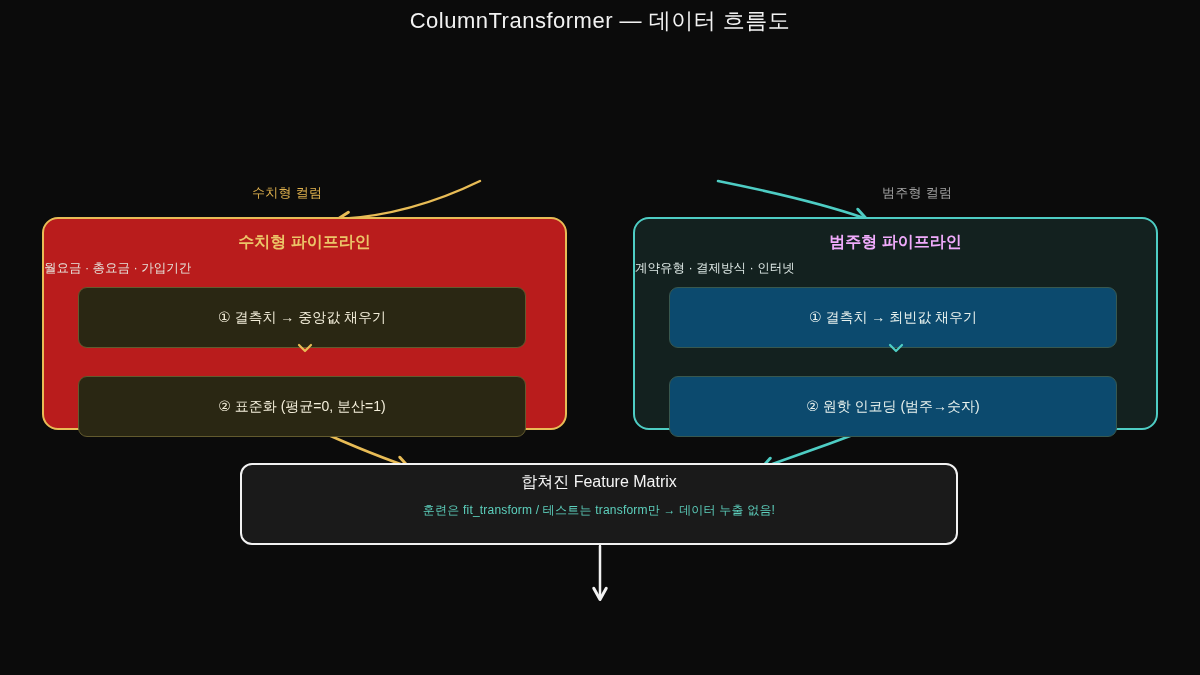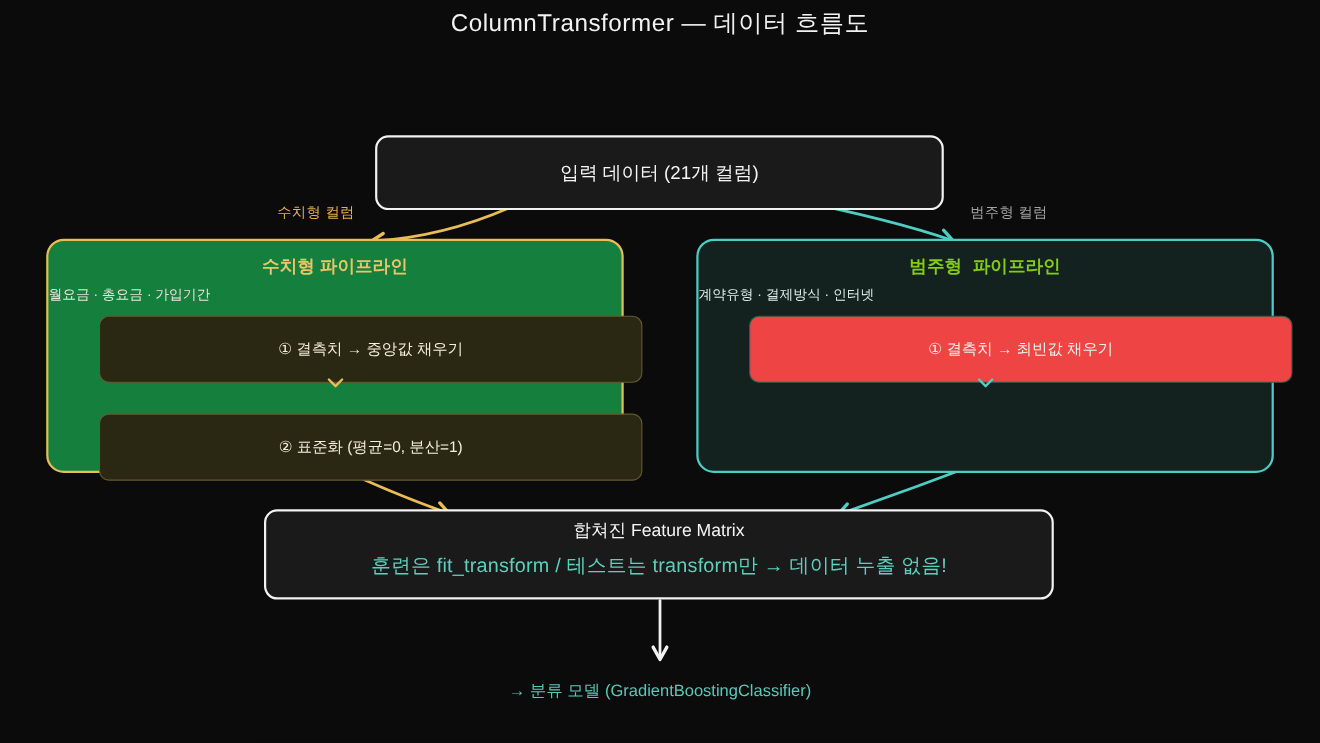--- a/index.html
+++ b/index.html
@@ -34,64 +34,64 @@
     position: absolute; font-size: 13px; letter-spacing: 0.3px;
   }
   .branch-label.numeric { left: 252px; top: 184px; color: #e3b44f; text-align: center; }
   .branch-label.categorical { left: 882px; top: 184px; color: #a3a3a3; }
 
   .pipeline-panel {
     position: absolute; top: 217px; width: 525px; height: 213px;
     border-radius: 16px;
   }
   .pipeline-panel.numeric {
-    left: 42px; background: #15803d; border: 2.5px solid #e8bc56;
+    left: 42px; background: #b91c1c; border: 2.5px solid #e8bc56;
   }
   .pipeline-panel.categorical {
     left: 633px; background: #13211f; border: 2.5px solid #4ecdc4;
   }
   .pipeline-title {
     position: absolute; top: 13px; left: 0; width: 100%;
     text-align: center; font-size: 16px; font-weight: 600;
   }
   .pipeline-panel.numeric .pipeline-title { color: #ecc468; }
-  .pipeline-panel.categorical .pipeline-title { color: #84cc16; font-family: Liberation Mono, monospace; }
+  .pipeline-panel.categorical .pipeline-title { color: #f0abfc; }
   .pipeline-subtitle {
     position: absolute; top: 41px; left: 0; width: 100%;
     text-align: left; font-size: 12.5px; color: #e6e4dc;
   }
   .pipeline-panel.categorical .pipeline-subtitle { color: #dfeae7; }
 
   .step-box {
-    position: absolute; left: 46px; width: 494px; height: 61px;
+    position: absolute; left: 34px; width: 448px; height: 61px;
     border-radius: 9px; display: flex; align-items: center; justify-content: center;
     font-size: 14px;
   }
   .step-1 { top: 68px; }
   .step-2 { top: 133px; margin-top: 24px; }
   .pipeline-panel.numeric .step-box {
     background: #2a2713; border: 1px solid #625a2e; color: #f3eeda;
   }
   .pipeline-panel.categorical .step-box {
-    background: #ef4444; border: 1px solid #38584f; color: #e9f2ee;
+    background: #0c4a6e; border: 1px solid #38584f; color: #e9f2ee;
   }
   .step-chevron {
     position: absolute; left: 50%; transform: translateX(-50%);
     top: 124px; z-index: 2; line-height: 0;
   }
 
   .merged-box {
     left: 240px; top: 463px; width: 718px; height: 82px;
     text-align: center;
   }
   .merged-title {
     margin-top: 7px; font-size: 16px; color: #f5f5f5; font-weight: 500;
   }
   .merged-subtitle {
-    margin-top: 9px; font-size: 18px; color: #5dd0bd; letter-spacing: 0.2px;
+    margin-top: 9px; font-size: 12px; color: #5dd0bd; letter-spacing: 0.2px;
   }
 
   .output-caption {
     position: absolute; top: 619px; left: 0; width: 1200px;
     text-align: center; font-size: 15px; color: #59c9ba;
   }
 </style>
 </head>
 <body>
 
@@ -111,23 +111,20 @@
         <polyline points="1,1 5.5,3.5 1,6" fill="none" stroke="#f2f2f2" stroke-width="1.2" stroke-linecap="round" stroke-linejoin="round"></polyline>
       </marker>
     </defs>
     <path d="M 480 181 Q 410 215 340 219" fill="none" stroke="#e8bc56" stroke-width="2.5" stroke-linecap="round" marker-end="url(#head-gold)"></path>
     <path d="M 718 181 Q 812 200 864 218" fill="none" stroke="#4ecdc4" stroke-width="2.5" stroke-linecap="round" marker-end="url(#head-teal)"></path>
     <path d="M 302 423 Q 360 450 406 466" fill="none" stroke="#e8bc56" stroke-width="2.5" stroke-linecap="round" marker-end="url(#head-gold)"></path>
     <path d="M 893 420 Q 830 444 764 467" fill="none" stroke="#4ecdc4" stroke-width="2.5" stroke-linecap="round" marker-end="url(#head-teal)"></path>
     <path d="M 600 546 L 600 597" fill="none" stroke="#f2f2f2" stroke-width="2.5" stroke-linecap="round" marker-end="url(#head-white)"></path>
   </svg>
 
-  <div class="node-box input-box">
-    <span>입력 데이터 (21개 컬럼)</span>
-  </div>
 
   <div class="branch-label numeric">수치형 컬럼</div>
   <div class="branch-label categorical">범주형 컬럼</div>
 
   <div class="pipeline-panel numeric">
     <div class="pipeline-title">수치형 파이프라인</div>
     <div class="pipeline-subtitle">월요금 · 총요금 · 가입기간</div>
     <div class="step-box step-1">
       <span>① 결측치 → 중앙값 채우기</span>
     </div>
@@ -145,22 +142,24 @@
     <div class="pipeline-title">범주형 파이프라인</div>
     <div class="pipeline-subtitle">계약유형 · 결제방식 · 인터넷</div>
     <div class="step-box step-1">
       <span>① 결측치 → 최빈값 채우기</span>
     </div>
     <div class="step-chevron">
       <svg width="16" height="10" viewBox="0 0 16 10">
           <polyline points="2,2 8,8 14,2" fill="none" stroke="#4ecdc4" stroke-width="2.2" stroke-linecap="round" stroke-linejoin="round"></polyline>
         </svg>
     </div>
+    <div class="step-box step-2">
+      <span>② 원핫 인코딩 (범주→숫자)</span>
+    </div>
   </div>
 
   <div class="node-box merged-box">
     <div class="merged-title">합쳐진 Feature Matrix</div>
     <div class="merged-subtitle">훈련은 fit_transform  /  테스트는 transform만  →  데이터 누출 없음!</div>
   </div>
 
-  <div class="output-caption">→ 분류 모델 (GradientBoostingClassifier)</div>
 
 </div>
 
 </body></html>

